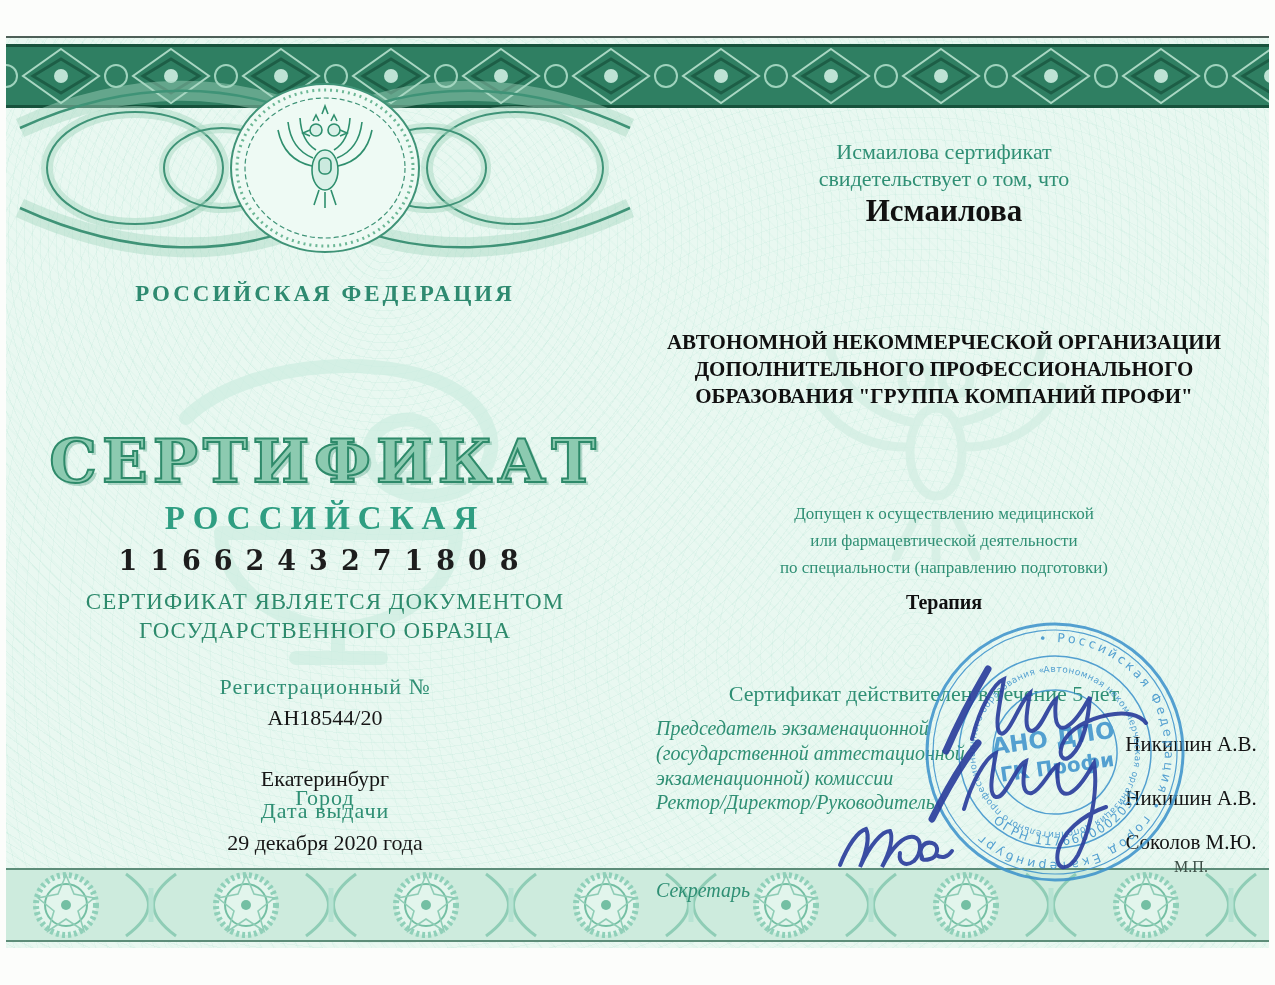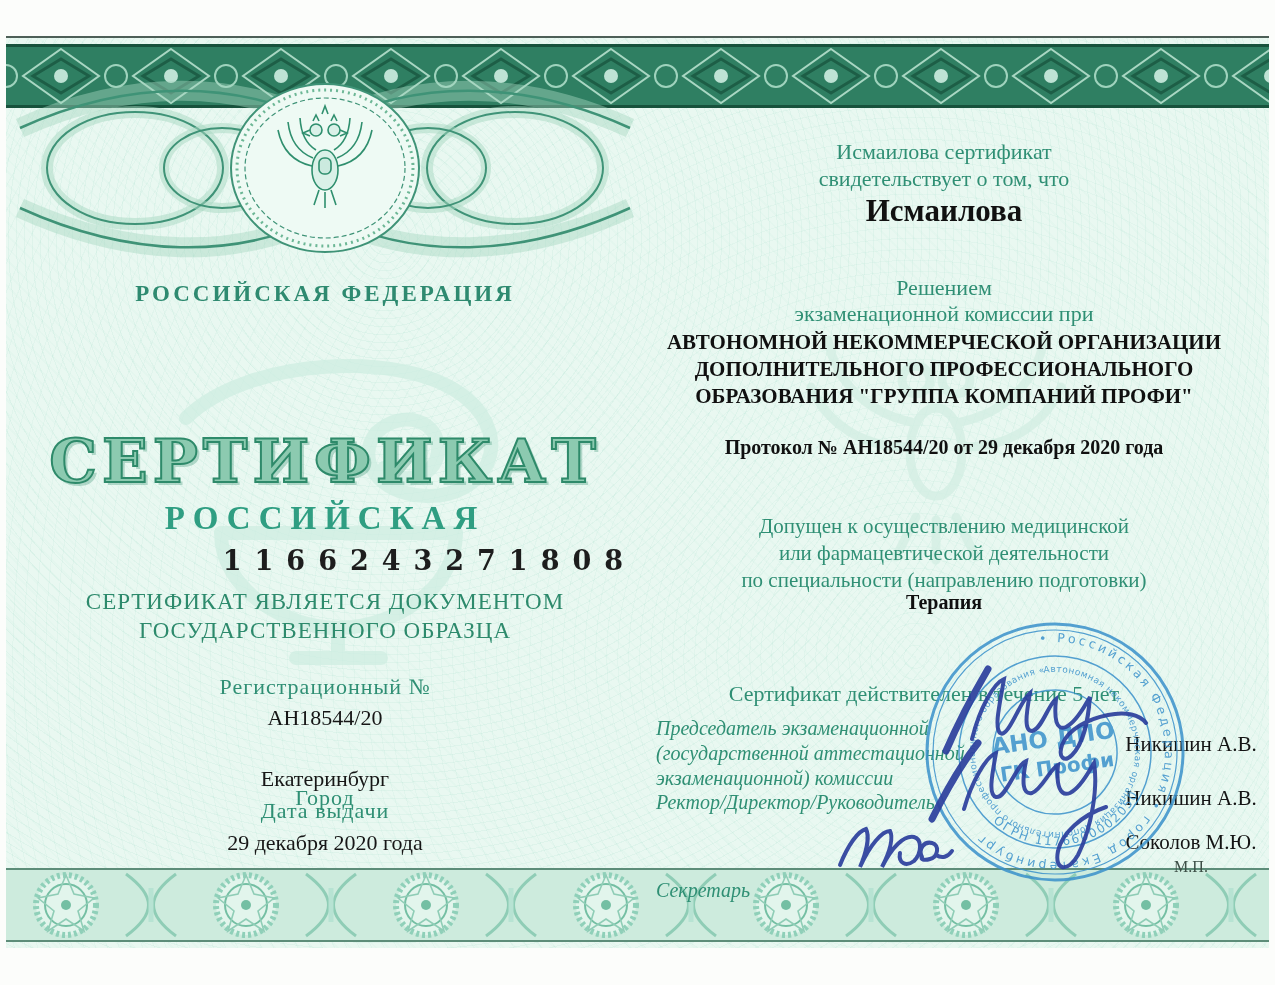--- a/index.html
+++ b/index.html
@@ -14,36 +14,36 @@
         border-top:2px solid #4d5f57;}
   .abs{position:absolute;}
   
   .lcol{left:8px;width:622px;text-align:center;}
   .country{top:243px;font-weight:bold;font-size:23px;letter-spacing:3px;color:#2e8a70;}
   .big-title{top:388px;font-family:"DejaVu Serif",serif;font-weight:bold;font-size:60px;
              letter-spacing:5px;color:#8ccab0;-webkit-text-stroke:2px #2e8a6a;
              text-shadow:3px 3px 0 rgba(46,138,106,.30);}
   .subtitle{top:462px;font-weight:bold;font-size:33px;letter-spacing:8px;color:#2f9e82;}
   .serial{top:507px;font-family:"DejaVu Serif",serif;font-weight:bold;font-size:27px;
-          letter-spacing:13px;color:#1d1d1d;text-align:right;}
+          letter-spacing:13px;color:#1d1d1d;}
   .state-note{top:549px;font-size:23px;line-height:29px;letter-spacing:1px;color:#2d8a6c;white-space:pre-line;}
   .teal-label{font-size:22px;color:#2f8f74;letter-spacing:1px;}
   .black-val{font-size:22px;color:#161616;}
   .reg-label{top:636px;} .reg-val{top:667px;}
   .city-label{top:699px;margin-top:48px;} .city-val{top:728px;}
   .date-label{top:760px;} .date-val{top:792px;}
   
   .rcol{left:648px;width:580px;text-align:center;}
   .intro{top:100px;font-size:22px;line-height:27px;color:#2f8f74;white-space:pre-line;}
   .holder1{top:155px;font-size:31px;font-weight:bold;color:#111;}
   .holder2{top:192px;font-size:30px;font-weight:bold;color:#111;}
   .decision{top:237px;font-size:22px;line-height:26px;color:#2f8f74;white-space:pre-line;}
   .org{top:291px;left:660px;width:556px;font-size:21px;font-weight:bold;line-height:27px;color:#101010;}
   .protocol{top:398px;font-size:20px;font-weight:bold;color:#101010;}
-  .admission{top:475px;font-size:21px;line-height:27px;color:#2f8f74;white-space:pre-line;}
+  .admission{top:462px;font-size:17px;line-height:27px;color:#2f8f74;white-space:pre-line;}
   .specialty{top:553px;font-size:20px;font-weight:bold;color:#101010;}
   .validity{top:643px;left:648px;width:540px;font-size:22px;color:#2f8f74;}
   .sig-label{left:650px;width:430px;text-align:left;font-style:italic;font-size:20px;
              line-height:25px;color:#2f8f74;white-space:pre-line;}
   .chairman-label{top:678px;} .rector-label{top:752px;} .secretary-label{top:840px;}
   .sig-name{left:1100px;width:170px;text-align:center;font-size:21px;color:#141414;}
   .chairman-name{top:694px;} .rector-name{top:748px;} .secretary-name{top:792px;}
   .mp{top:820px;left:1100px;width:170px;text-align:center;font-size:16px;color:#3d4f47;}
   svg text{font-family:"DejaVu Sans","Liberation Sans",sans-serif;}
 </style>
@@ -156,24 +156,21 @@
     <div class="abs lcol teal-label reg-label">Регистрационный №</div>
     <div class="abs lcol black-val reg-val">АН18544/20</div>
     <div class="abs lcol teal-label city-label">Город</div>
     <div class="abs lcol black-val city-val">Екатеринбург</div>
     <div class="abs lcol teal-label date-label">Дата выдачи</div>
     <div class="abs lcol black-val date-val">29 декабря 2020 года</div>
 
     <div class="abs rcol intro">Исмаилова сертификат
 свидетельствует о том, что</div>
     <div class="abs rcol holder1">Исмаилова</div>
-    <div class="abs rcol decision">Решением
-экзаменационной комиссии при</div>
     <div class="abs org" style="text-align:center;">АВТОНОМНОЙ НЕКОММЕРЧЕСКОЙ ОРГАНИЗАЦИИ ДОПОЛНИТЕЛЬНОГО ПРОФЕССИОНАЛЬНОГО ОБРАЗОВАНИЯ "ГРУППА КОМПАНИЙ ПРОФИ"</div>
-    <div class="abs rcol protocol">Протокол № АН18544/20 от 29 декабря 2020 года</div>
     <div class="abs rcol admission">Допущен к осуществлению медицинской
 или фармацевтической деятельности
 по специальности (направлению подготовки)</div>
     <div class="abs rcol specialty">Терапия</div>
     <div class="abs validity" style="text-align:center;">Сертификат действителен в течение 5 лет</div>
 
     <div class="abs sig-label chairman-label">Председатель экзаменационной
 (государственной аттестационной
 экзаменационной) комиссии</div>
     <div class="abs sig-name chairman-name">Никишин А.В.</div>

